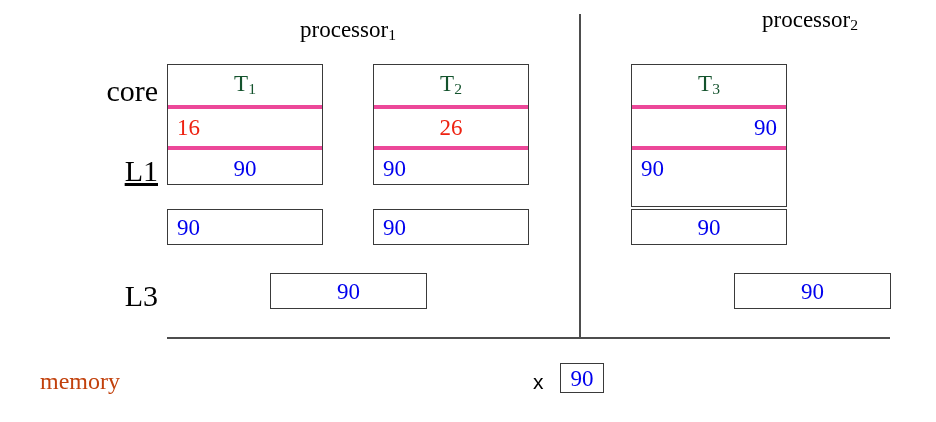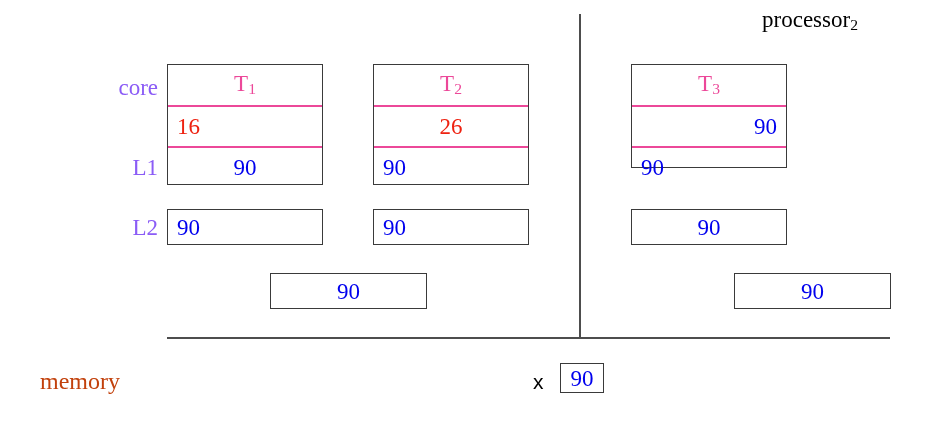--- a/index.html
+++ b/index.html
@@ -12,22 +12,22 @@
     width: 936px;
     height: 422px;
     background: #ffffff;
     font-family: "Liberation Serif", "DejaVu Serif", serif;
     overflow: hidden;
   }
 
   
   .lbl {
     position: absolute;
-    font-size: 23px;
-    color: #8b5cf6;
+    font-size: 30px;
+    color: #000000;
     white-space: nowrap;
     line-height: 1;
   }
   .lbl.right { text-align: right; }
   .proc-title {
     position: absolute;
     font-size: 23px;
     color: #000000;
     white-space: nowrap;
     text-align: center;
@@ -61,28 +61,28 @@
     position: absolute;
     left: 0;
     right: 0;
     box-sizing: border-box;
     display: flex;
     align-items: center;
     font-size: 23px;
     line-height: 1;
     padding: 0 9px;
   }
-  .cell.divider-top { border-top: 2px solid #ec4899; }
+  .cell.divider-top { border-top: 4px solid #ec4899; }
   .cell.al-left   { justify-content: flex-start; }
   .cell.al-center { justify-content: center; }
   .cell.al-right  { justify-content: flex-end; }
   .cell .tid sub { font-size: 0.68em; vertical-align: -0.22em; }
   .v-red  { color: #ee2211; }
   .v-blue { color: #0000ee; }
-  .v-black{ color: #ec4899; font-family: Liberation Serif, serif; }
+  .v-black{ color: #14532d; font-family: Liberation Serif, serif; }
 
   .flatbox {
     position: absolute;
     border: 1px solid #3a3a3a;
     box-sizing: border-box;
     background: #ffffff;
     display: flex;
     align-items: center;
     font-size: 23px;
     line-height: 1;
@@ -116,27 +116,30 @@
     font-size: 23px;
     color: #0000ee;
     line-height: 1;
   }
 </style>
 </head>
 <body>
 
 <div id="canvas">
 
+  <div class="proc-title" style="left:248px; top:18px; width:200px;">
+    <span>processor</span><sub>1</sub>
+  </div>
   <div class="proc-title" style="left:710px; top:8px; width:200px;">
     <span>processor</span><sub>2</sub>
   </div>
 
   <div class="lbl right" style="left:18px; top:76px; width:140px;">core</div>
-  <div class="lbl right" style="left:18px; top:156px; width:140px;">L1</div>
-  <div class="lbl right" style="left:18px; top:216px; width:140px;">L2</div>
+  <div class="lbl right" style="left:18px; top:156px; width:140px;text-decoration:underline;">L1</div>
+  <div class="lbl right" style="left:18px; top:281px; width:140px;">L3</div>
 
   <div class="vline" style="left:579px; top:14px; height:325px;"></div>
   <div class="hline" style="left:167px; top:337px; width:723px;"></div>
 
   <div class="box" style="left:167px; top:64px; width:156px; height:121px;">
     <div class="cell al-center" style="top:0; height:40px;">
       <span class="tid v-black"><span>T</span><sub>1</sub></span>
     </div>
     <div class="cell divider-top al-left" style="top:40px; height:41px;">
       <span class="v-red">16</span>
@@ -151,21 +154,21 @@
       <span class="tid v-black"><span>T</span><sub>2</sub></span>
     </div>
     <div class="cell divider-top al-center" style="top:40px; height:41px;">
       <span class="v-red">26</span>
     </div>
     <div class="cell divider-top al-left" style="top:81px; height:40px;">
       <span class="v-blue">90</span>
     </div>
   </div>
 
-  <div class="box" style="left:631px; top:64px; width:156px; height:104px;">
+  <div class="box" style="left:631px; top:64px; width:156px; height:143px;">
     <div class="cell al-center" style="top:0; height:40px;">
       <span class="tid v-black"><span>T</span><sub>3</sub></span>
     </div>
     <div class="cell divider-top al-right" style="top:40px; height:41px;">
       <span class="v-blue">90</span>
     </div>
     <div class="cell divider-top al-left" style="top:81px; height:40px;">
       <span class="v-blue">90</span>
     </div>
   </div>

